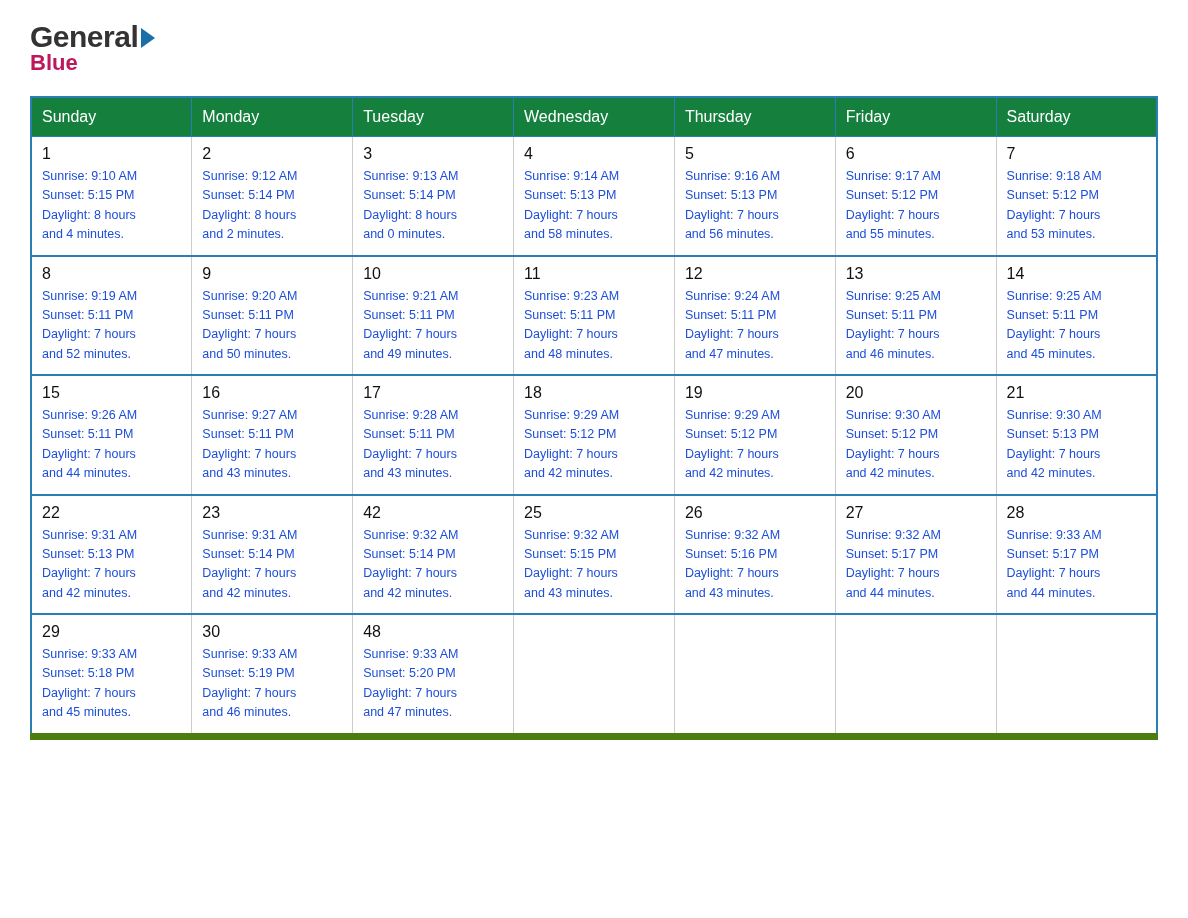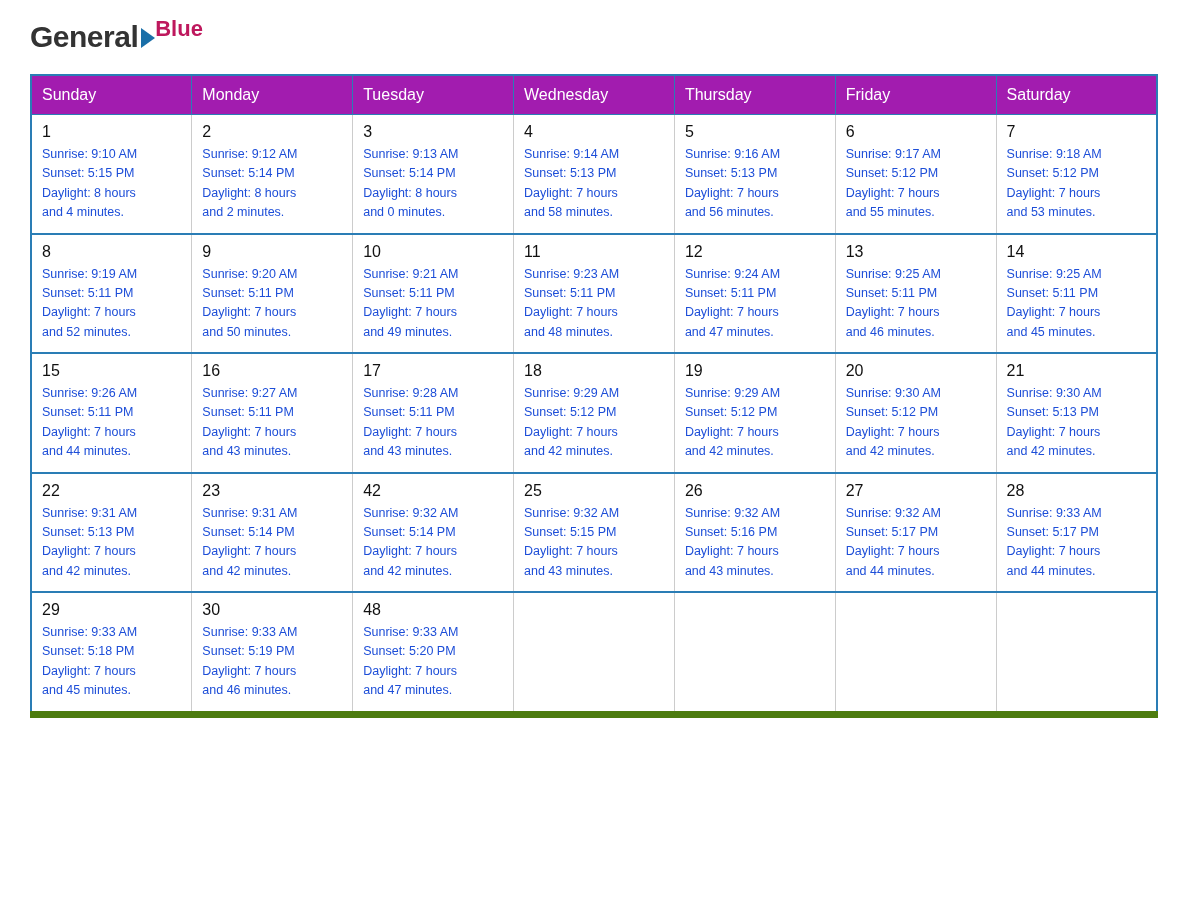--- a/index.html
+++ b/index.html
@@ -11,21 +11,21 @@
       min-height: 918px;
     }
     .header {
       display: flex;
       justify-content: space-between;
       align-items: flex-start;
       margin-bottom: 20px;
     }
     .logo {
       display: flex;
-      flex-direction: row;
+      flex-direction: column;
       align-items: flex-start;
     }
     .logo-blue {
       font-size: 22px;
       font-weight: bold;
       color: #be185d;
       margin-top: -4px;
     }
     .title-section {
       text-align: right;
@@ -39,21 +39,21 @@
       font-size: 22px;
       color: #444;
       margin-top: 2px;
     }
     .calendar {
       width: 100%;
       border-collapse: collapse;
       border: 2px solid #2a7db5;
     }
     .calendar th {
-      background-color: #a21caf;
+      background-color: #15803d;
       color: #fff;
       font-size: 16px;
       font-weight: normal;
       padding: 10px 10px;
       text-align: left;
       border: 1px solid #2a7db5;
     }
     .calendar td {
       vertical-align: top;
       padding: 8px 10px 10px 10px;

